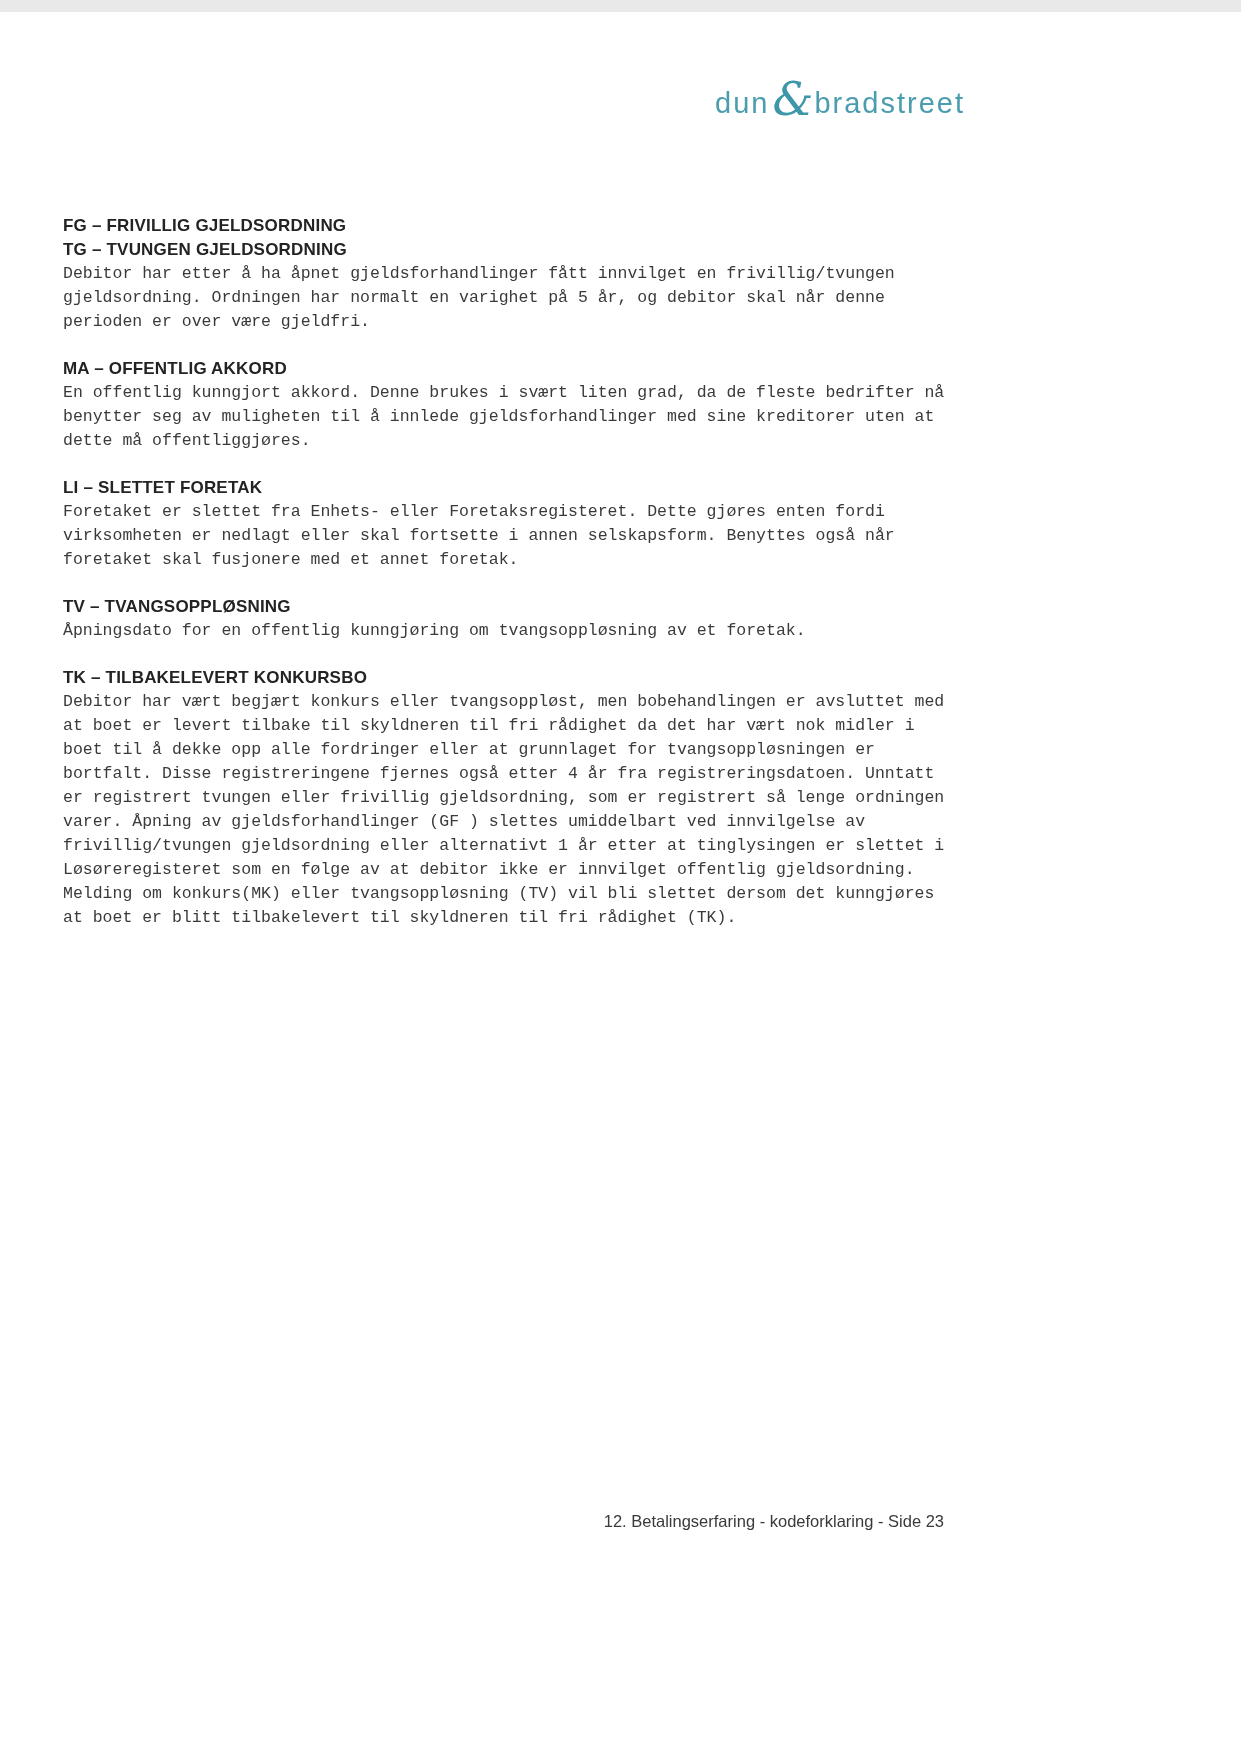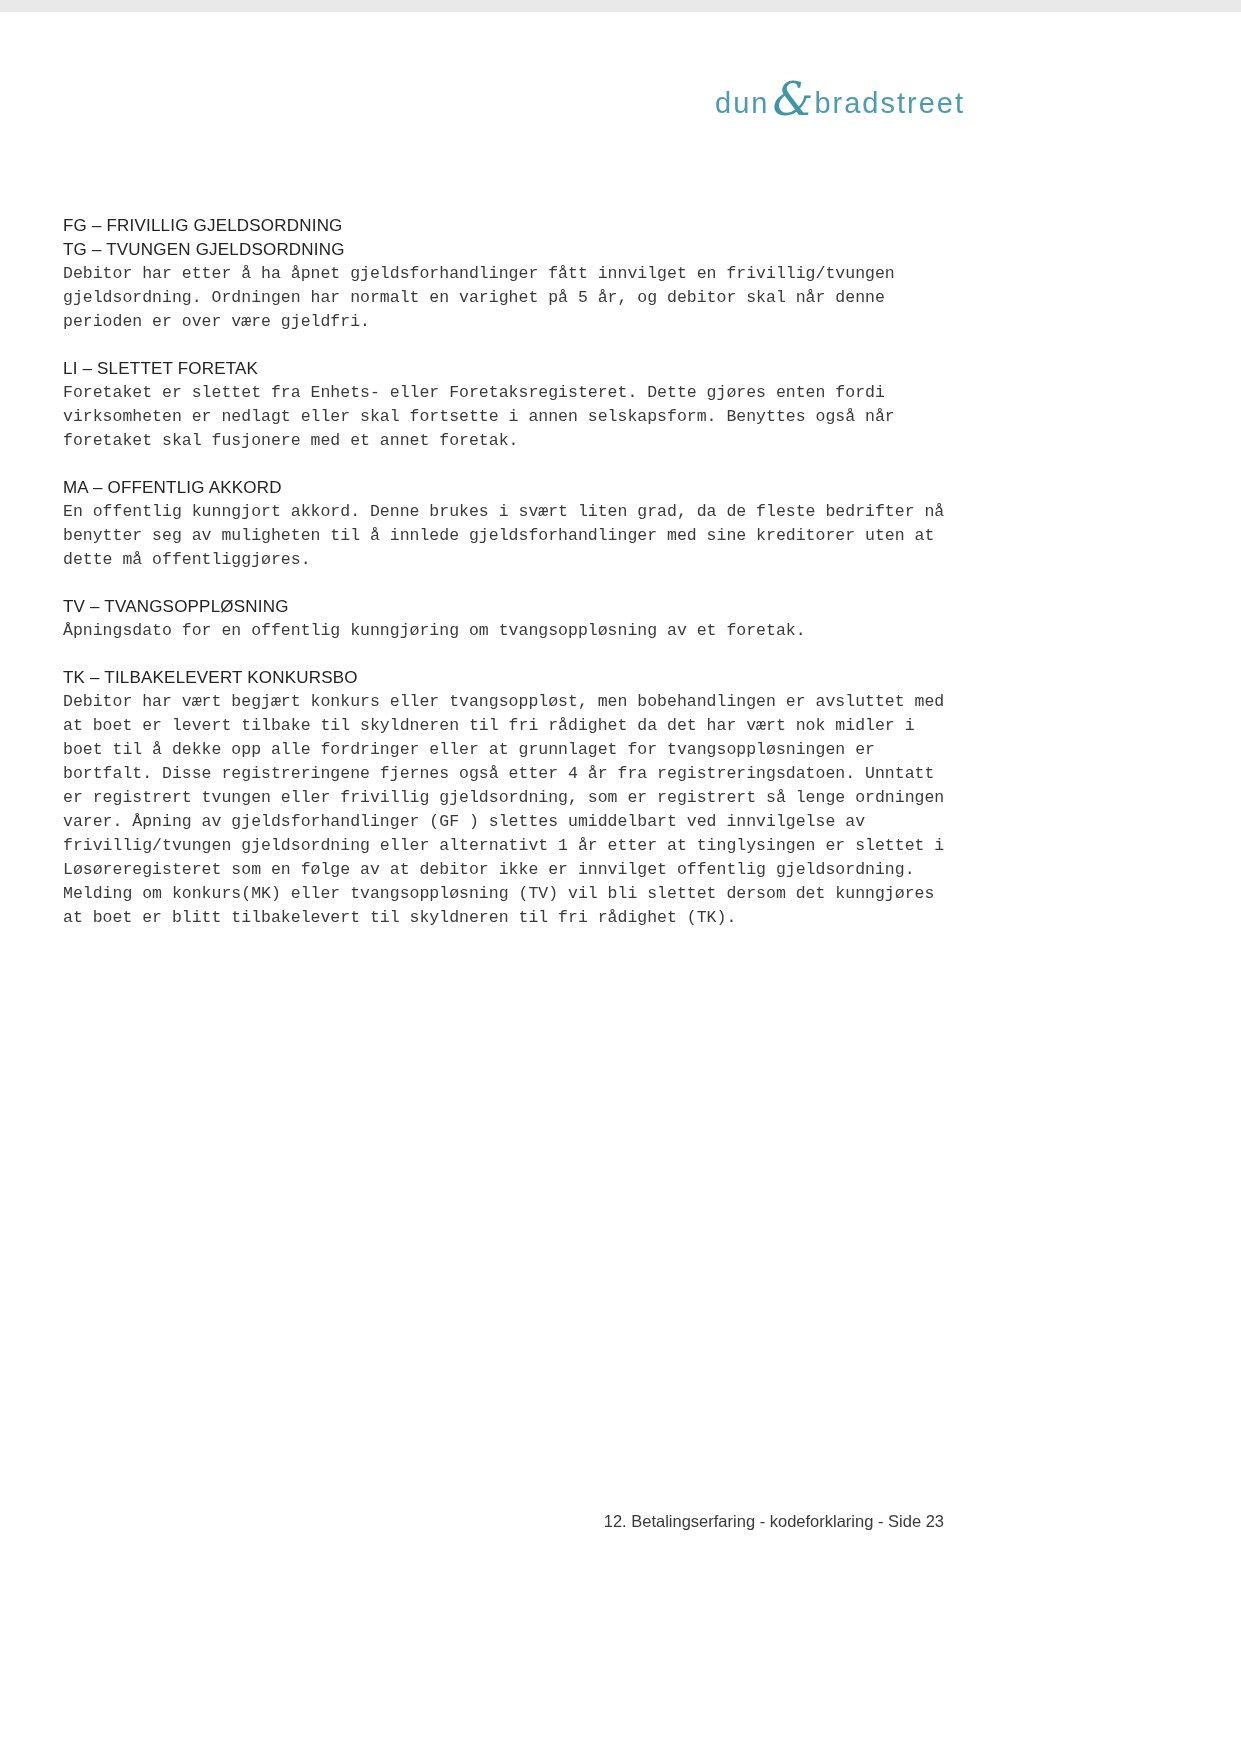--- a/index.html
+++ b/index.html
@@ -49,21 +49,21 @@
     left: 63px;
     top: 202px;
     width: 888px;
   }
   .sec {
     margin: 0 0 23px 0;
   }
   .sec-h {
     margin: 0;
     font-size: 17px;
-    font-weight: normal;
+    font-weight: bold;
     line-height: 24px;
     color: var(--heading, #232323);
     letter-spacing: 0.2px;
   }
   .sec-p {
     margin: 0;
     font-size: 16.5px;
     line-height: 24px;
     color: var(--body-text, #3a3a3a);
     font-family: Liberation Mono, monospace;
@@ -94,27 +94,27 @@
 
   <main class="content">
 
     <section class="sec">
       <h2 class="sec-h">FG – FRIVILLIG GJELDSORDNING</h2>
       <h2 class="sec-h">TG – TVUNGEN GJELDSORDNING</h2>
       <p class="sec-p">Debitor har etter å ha åpnet gjeldsforhandlinger fått innvilget en frivillig/tvungen gjeldsordning. Ordningen har normalt en varighet på 5 år, og debitor skal når denne perioden er over være gjeldfri.</p>
     </section>
 
     <section class="sec">
-      <h2 class="sec-h">LI – SLETTET FORETAK</h2>
-      <p class="sec-p">Foretaket er slettet fra Enhets- eller Foretaksregisteret. Dette gjøres enten fordi virksomheten er nedlagt eller skal fortsette i annen selskapsform. Benyttes også når foretaket skal fusjonere med et annet foretak.</p>
+      <h2 class="sec-h">MA – OFFENTLIG AKKORD</h2>
+      <p class="sec-p">En offentlig kunngjort akkord. Denne brukes i svært liten grad, da de fleste bedrifter nå benytter seg av muligheten til å innlede gjeldsforhandlinger med sine kreditorer uten at dette må offentliggjøres.</p>
     </section>
 
     <section class="sec">
-      <h2 class="sec-h">MA – OFFENTLIG AKKORD</h2>
-      <p class="sec-p">En offentlig kunngjort akkord. Denne brukes i svært liten grad, da de fleste bedrifter nå benytter seg av muligheten til å innlede gjeldsforhandlinger med sine kreditorer uten at dette må offentliggjøres.</p>
+      <h2 class="sec-h">LI – SLETTET FORETAK</h2>
+      <p class="sec-p">Foretaket er slettet fra Enhets- eller Foretaksregisteret. Dette gjøres enten fordi virksomheten er nedlagt eller skal fortsette i annen selskapsform. Benyttes også når foretaket skal fusjonere med et annet foretak.</p>
     </section>
 
 
     <section class="sec">
       <h2 class="sec-h">TV – TVANGSOPPLØSNING</h2>
       <p class="sec-p">Åpningsdato for en offentlig kunngjøring om tvangsoppløsning av et foretak.</p>
     </section>
 
     <section class="sec">
       <h2 class="sec-h">TK – TILBAKELEVERT KONKURSBO</h2>

